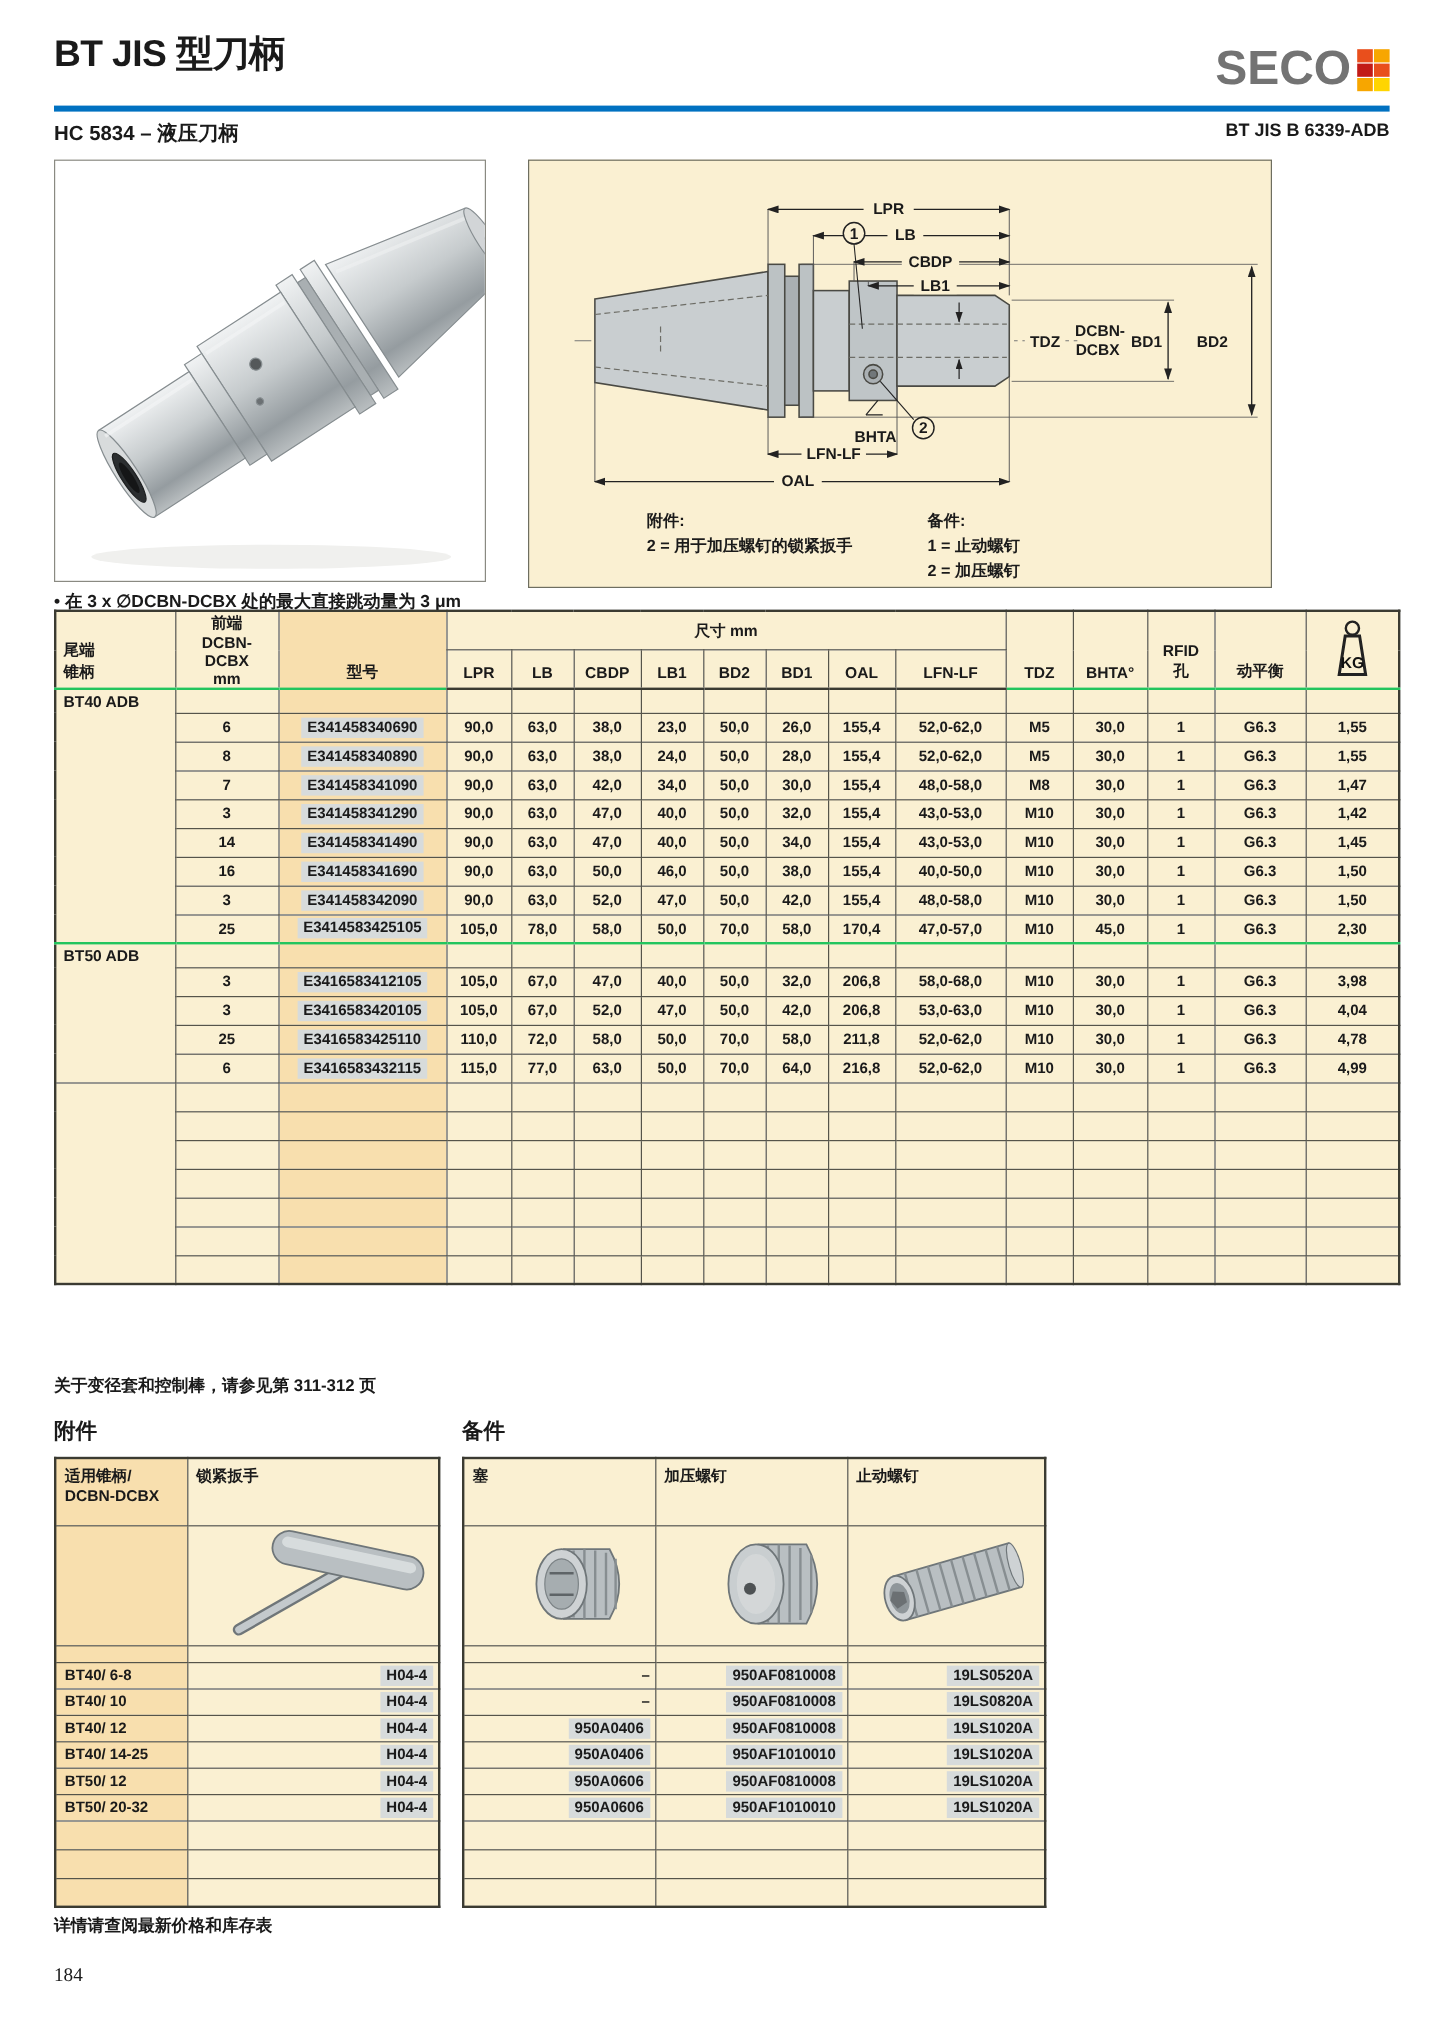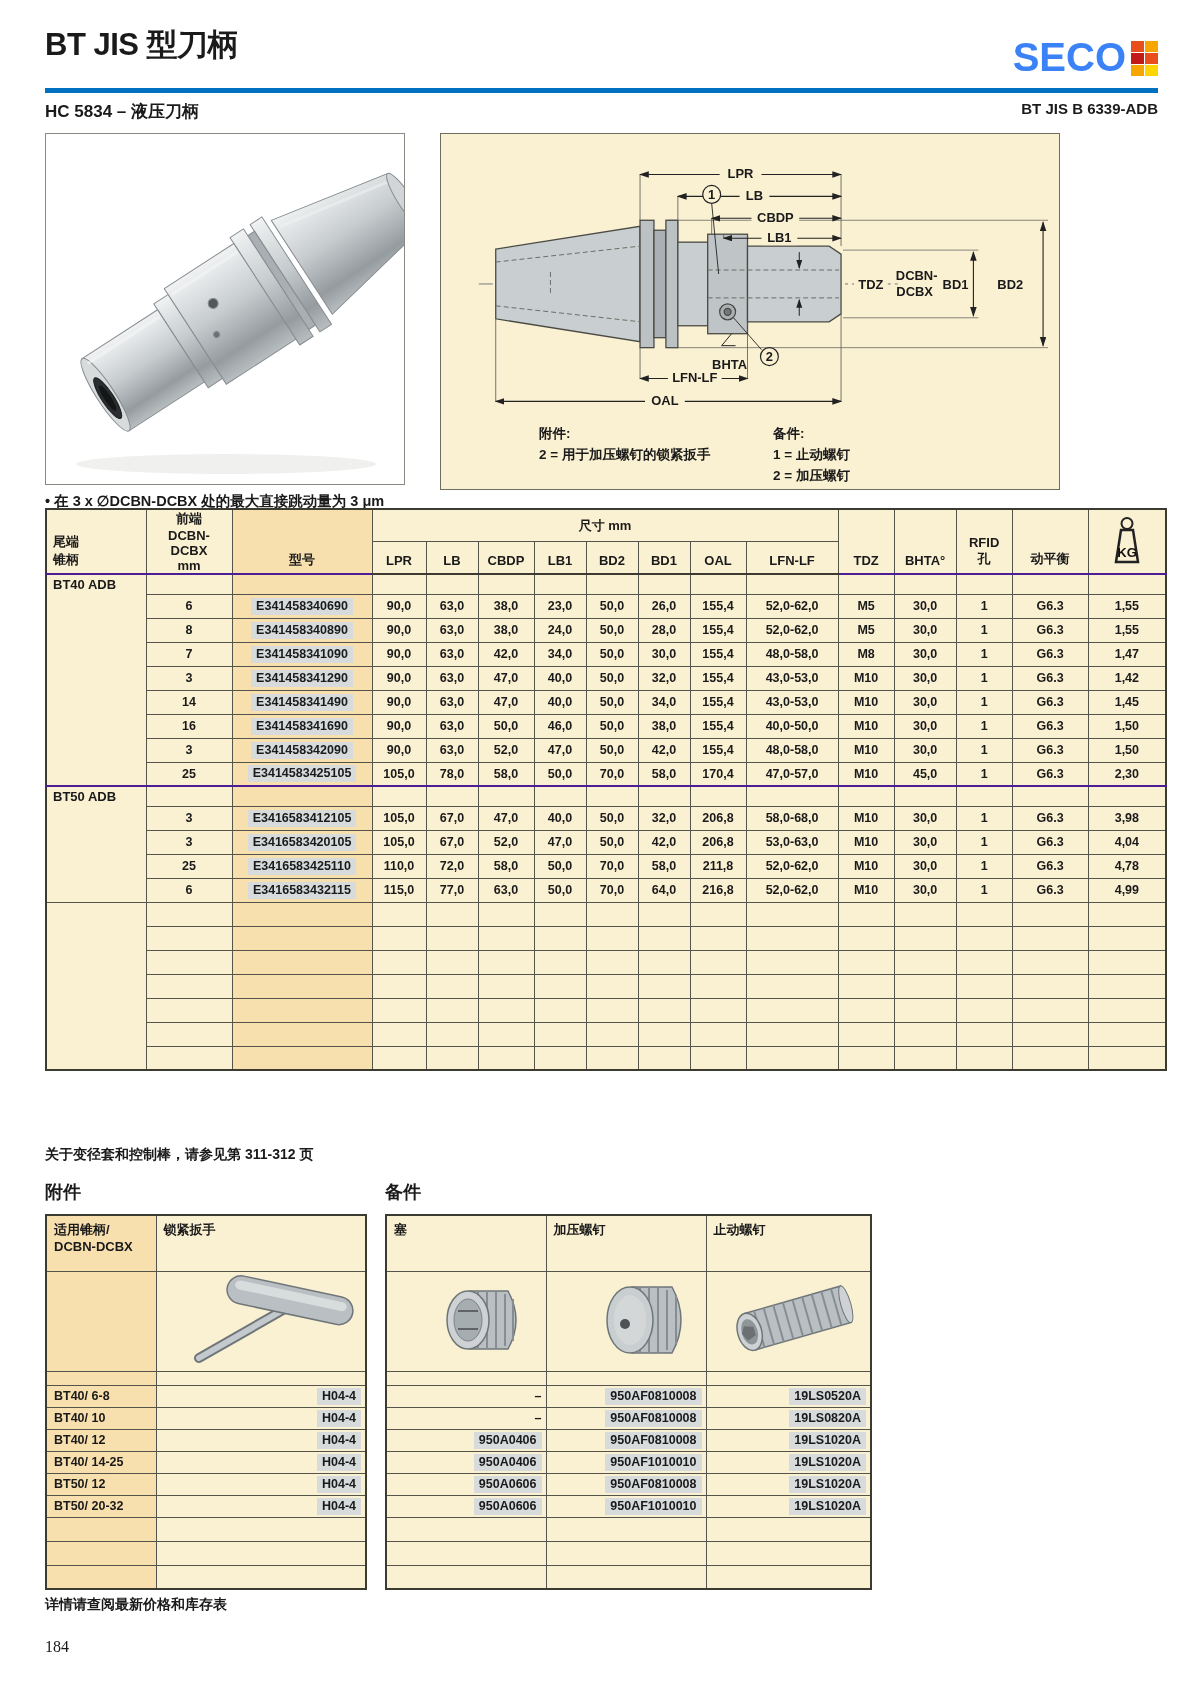--- a/index.html
+++ b/index.html
@@ -2,21 +2,21 @@
 <html><head>
 <meta charset="utf-8">
 <style>
   * { box-sizing: border-box; }
   body { margin:0; background:#fff; font-family:"Liberation Sans", sans-serif; color:#1a1a1a; }
   .page { position:relative; width:1200px; height:1697px; background:#fff; overflow:hidden;border-radius:10px; }
 
   
   .title { position:absolute; left:45px; top:24px; font-size:31px; font-weight:bold; letter-spacing:-0.5px; }
   .logo { position:absolute; right:42px; top:40px; display:flex; align-items:flex-start; gap:5px; }
-  .logo-text { color:#3b82f6; font-size:40px; font-weight:800; line-height:0.85; letter-spacing:0px; }
+  .logo-text { color:#737373; font-size:40px; font-weight:800; line-height:0.85; letter-spacing:0px; }
   .logo-squares { display:grid; grid-template-columns:13px 13px; grid-auto-rows:11px; gap:1px; margin-top:1px; }
   .logo-squares span { display:block; }
   .blue-rule { position:absolute; left:45px; width:1113px; top:88px; height:5px; background:#0071C1; }
   .sub-left { position:absolute; left:45px; top:100px; font-size:17px; font-weight:bold; }
   .sub-right { position:absolute; right:42px; top:100px; font-size:15px; font-weight:bold; }
 
   
   .photo-box { position:absolute; left:45px; top:133px; width:360px; height:352px; border:1px solid #8a8a82; background:#fff; }
   .photo-note { position:absolute; left:45px; top:492px; font-size:14.5px; font-weight:600; }
   .diagram-box { position:absolute; left:440px; top:133px; width:620px; height:357px; border:1.5px solid #6e6e60; background:#FAF0D2; }
@@ -32,21 +32,21 @@
   .main-table thead tr:last-child th { border-bottom:2px solid #3b3b32; }
   .pre { white-space:pre-line; }
   .h-shank { vertical-align:bottom; text-align:left !important; padding:4px 6px !important; }
   .h-front { vertical-align:middle; }
   .h-model { vertical-align:bottom; text-align:right; padding:4px 0 !important; }
   .h-group { height:50px; vertical-align:middle; }
   .h-dim  { height:58px; vertical-align:bottom; padding-bottom:5px !important; }
   .h-kg { vertical-align:middle; }
   .oc { background:#F8DFAE !important; }
   .hl { background:#D7DBDB; padding:0 5px; font-weight:700; display:inline-block; line-height:17px; }
-  .sec-row td { height:20px; border-top:2px solid #4c1d95; }
+  .sec-row td { height:20px; border-top:2px solid #22c55e; }
   .sec-label { vertical-align:top; text-align:left !important; padding:2px 6px !important; font-size:13px; font-weight:bold; }
   .empty-row td { height:24px; }
 
   .footnote { position:absolute; left:45px; top:1146px; font-size:14px; font-weight:600; }
   .acc-heading { position:absolute; left:45px; top:1180px; font-size:18px; font-weight:600; }
   .spare-heading { position:absolute; left:385px; top:1180px; font-size:18px; font-weight:600; }
 
   
   .bottom-table { position:absolute; top:1214px; font-size:12.5px; border:2px solid #3b3b32; }
   .acc-table { left:45px; width:320px; }

